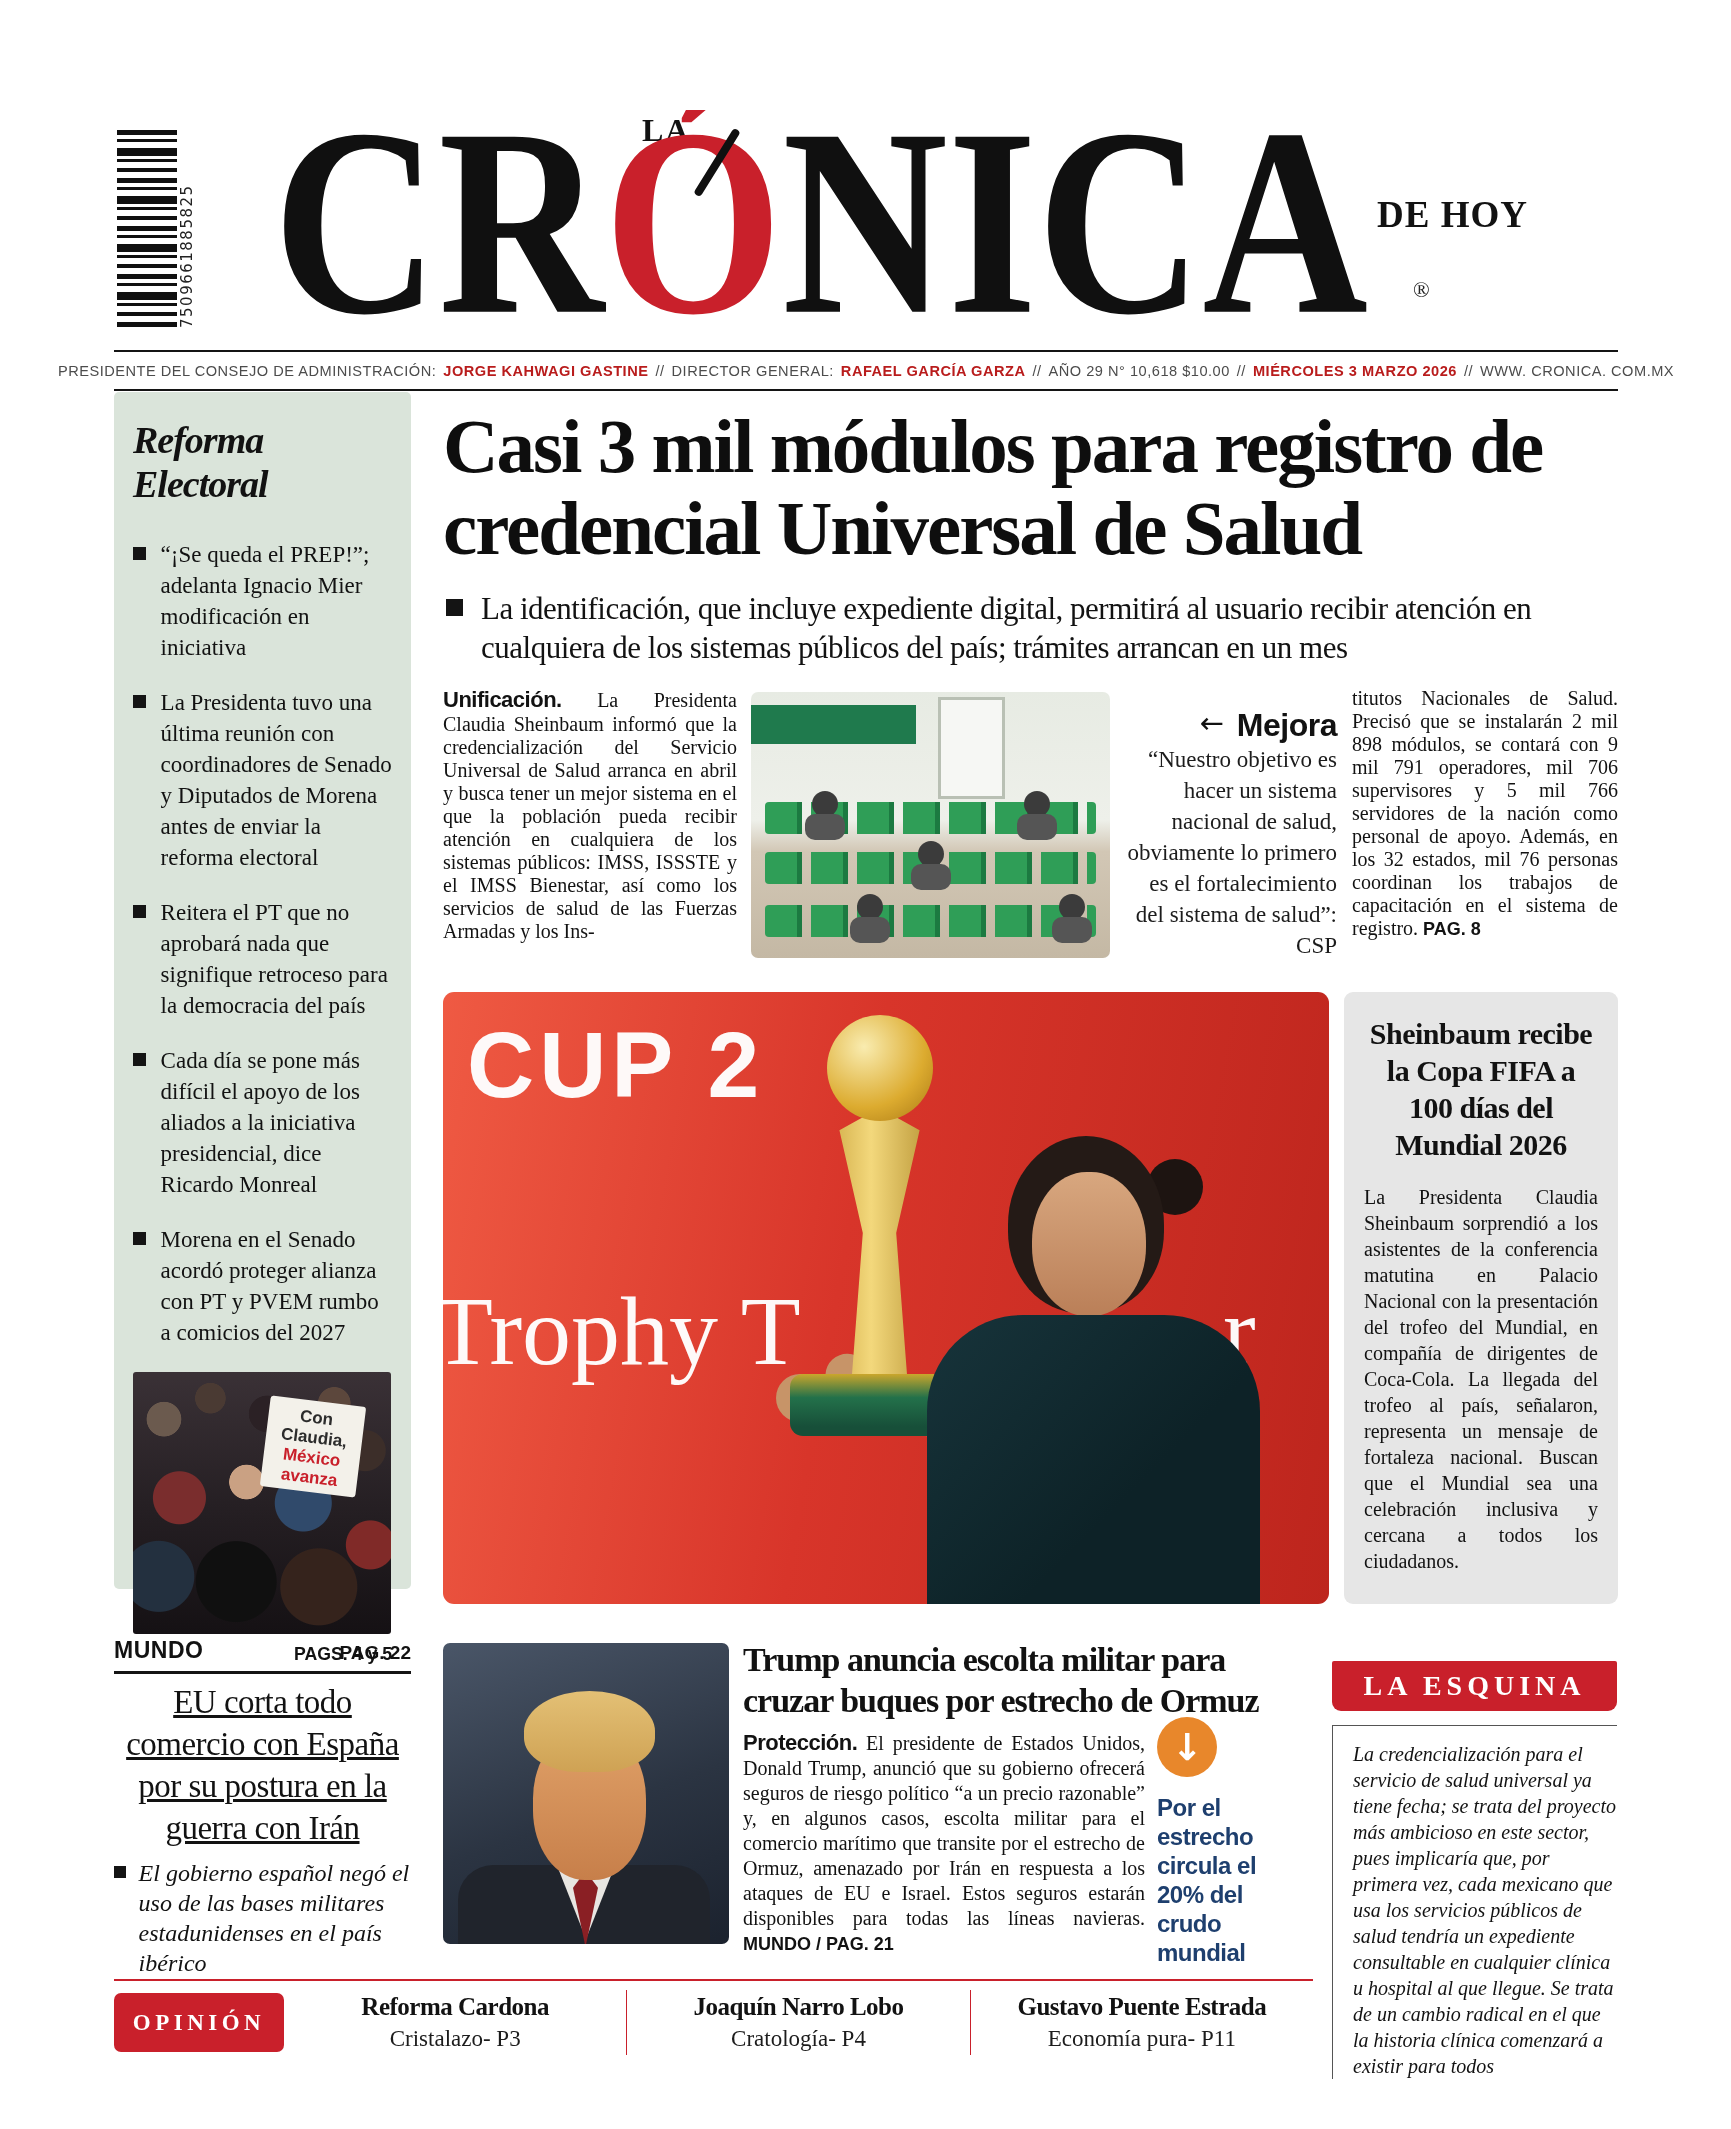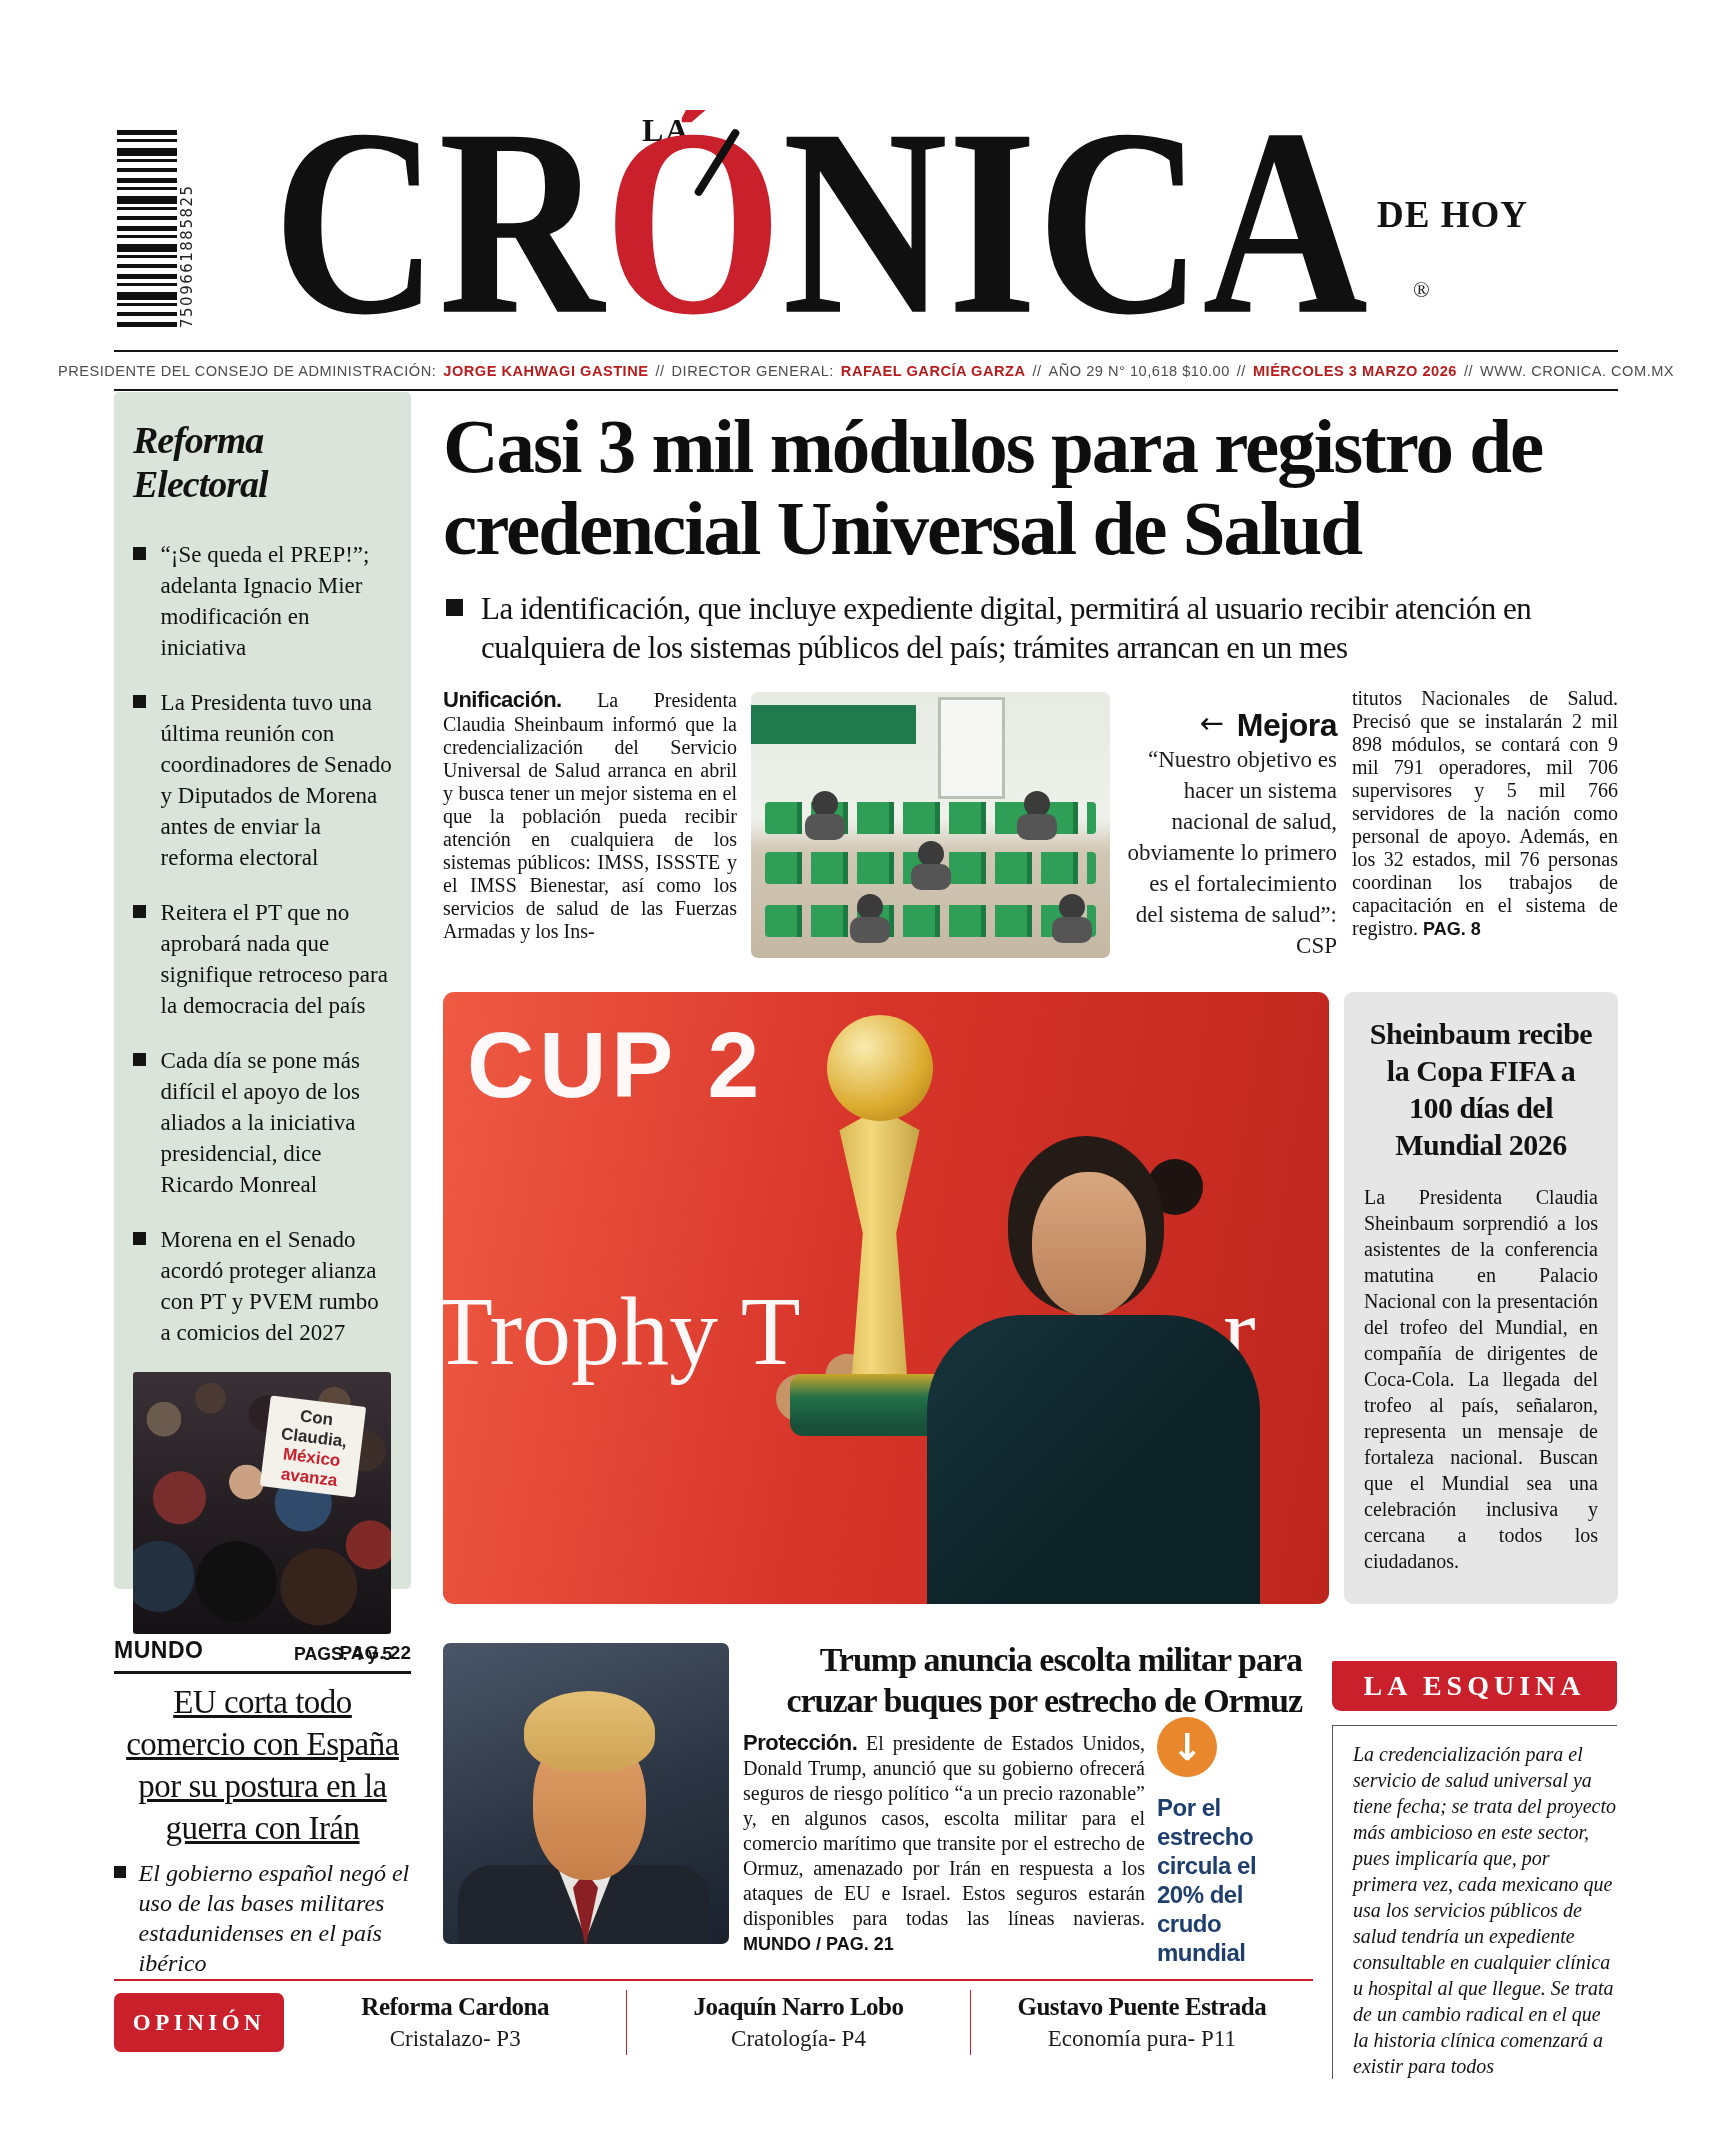--- a/index.html
+++ b/index.html
@@ -134,21 +134,21 @@
   .tr-hair{position:absolute;left:81px;top:48px;width:131px;height:81px;border-radius:50% 50% 42% 42%;
     background:linear-gradient(180deg,#e3c075,#cfa254);}
   .tr-face{position:absolute;left:90px;top:86px;width:113px;height:151px;border-radius:46%;
     background:linear-gradient(180deg,#e0a168,#c77f4a);}
   .tr-suit{position:absolute;left:15px;top:222px;width:252px;height:81px;border-radius:35px 35px 0 0;background:#20242c;}
   .tr-shirt{position:absolute;left:115px;top:225px;width:56px;height:71px;background:#e8e6e2;
     clip-path:polygon(0 0,100% 0,50% 100%);}
   .tr-tie{position:absolute;left:130px;top:228px;width:25px;height:76px;background:#8a1f24;
     clip-path:polygon(50% 0,100% 22%,50% 100%,0 22%);}
   .trump-headline{position:absolute;left:743px;top:1639px;width:559px;
-    font:bold 34px/41px "Liberation Serif",serif;letter-spacing:-1px;text-align:right;}
+    font:bold 34px/41px "Liberation Serif",serif;letter-spacing:-1px;}
   .trump-body{position:absolute;left:743px;top:1730px;width:402px;
     font:20px/25px "Liberation Serif",serif;text-align:justify;}
 
   
   .stat{position:absolute;left:1157px;top:1717px;width:151px;}
   .stat-circle{width:60px;height:60px;border-radius:50%;background:#e8872b;
     display:flex;align-items:center;justify-content:center;}
   .stat-circle span{color:#fff;font:bold 37px "DejaVu Sans",sans-serif;}
   .stat-text{margin-top:16px;font:bold 24px/29px "Liberation Sans",sans-serif;color:#1e3f6e;letter-spacing:-0.5px;}
 

